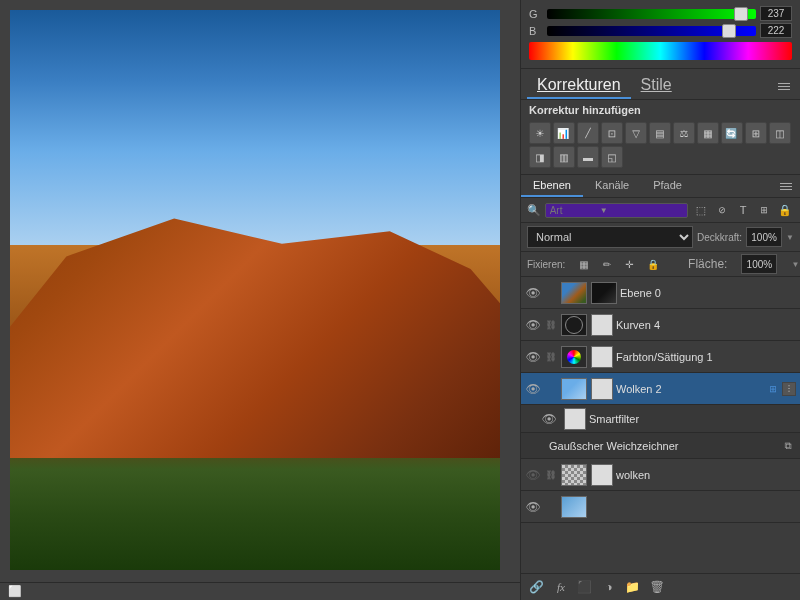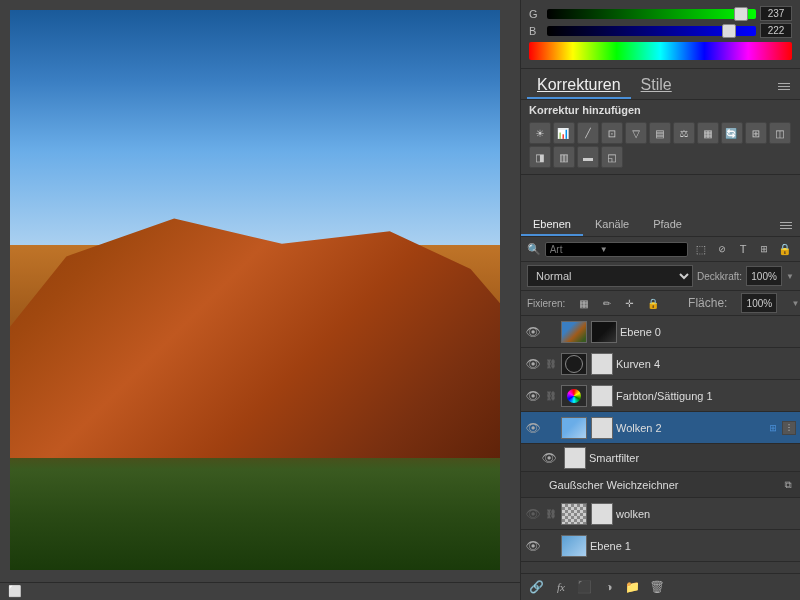--- a/index.html
+++ b/index.html
@@ -178,21 +178,20 @@
       font-size: 10px;
       color: #ccc;
       border-radius: 2px;
     }
     
     .ebenen-panel {
       flex: 1;
       display: flex;
       flex-direction: column;
       overflow: hidden;
-      margin-top: 39px;
     }
     .ebenen-tabs {
       display: flex;
       background: #3c3c3c;
       border-bottom: 1px solid #2a2a2a;
       align-items: center;
     }
     .ebenen-tab {
       padding: 4px 12px;
       cursor: pointer;
@@ -208,21 +207,21 @@
       display: flex;
       align-items: center;
       padding: 3px 6px;
       gap: 4px;
       background: #3c3c3c;
       border-bottom: 1px solid #2a2a2a;
     }
     .search-box {
       display: flex;
       align-items: center;
-      background: #000000;
+      background: #4c1d95;
       border: 1px solid #555;
       border-radius: 2px;
       padding: 1px 4px;
       flex: 1;
     }
     .search-box input {
       background: transparent;
       border: none;
       color: #ccc;
       font-size: 10px;
@@ -657,21 +656,20 @@
           <div class="layer-mask-thumb" style="background:#ddd; margin-left:1px;"></div>
           <span class="layer-name">wolken</span>
         </div>
 
         <div class="layer-item">
           <div class="eye-icon">👁</div>
           <div class="chain-icon"></div>
           <div class="layer-thumb">
             <div class="thumb-blue"></div>
           </div>
-          <span class="layer-name">Ebene 1</span>
         </div>
 
       </div>
 
       <div class="bottom-toolbar">
         <div class="bt-icon">🔗</div>
         <div class="bt-icon" style="font-style:italic; font-size:11px; font-family:serif;text-align:center;">fx</div>
         <div class="bt-icon">⬛</div>
         <div class="bt-icon">◑</div>
         <div class="bt-icon">📁</div>

